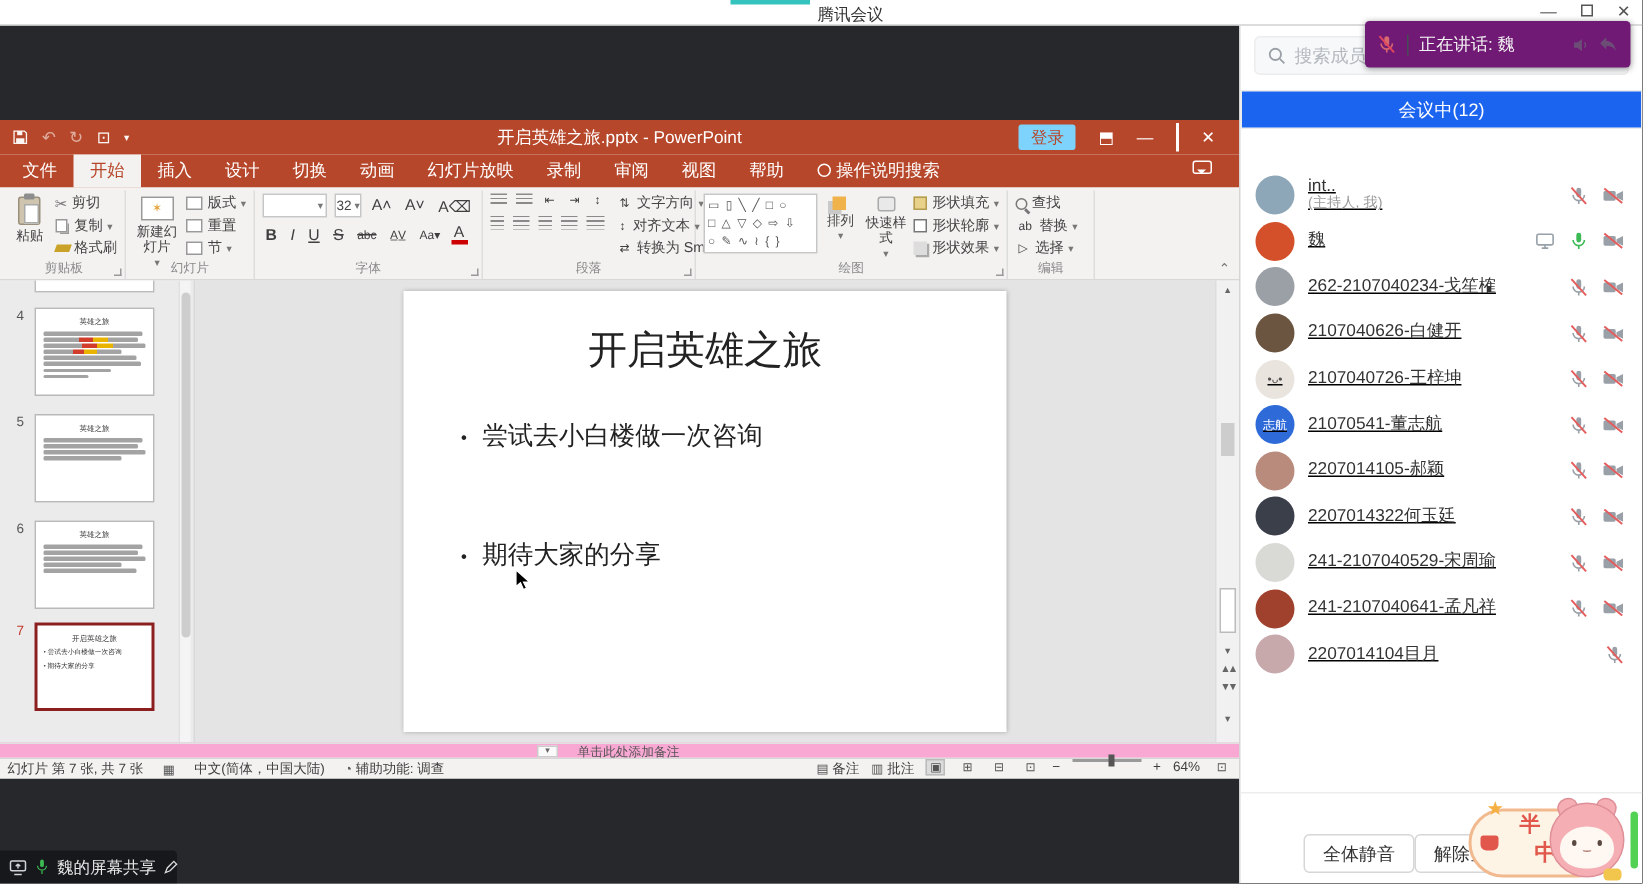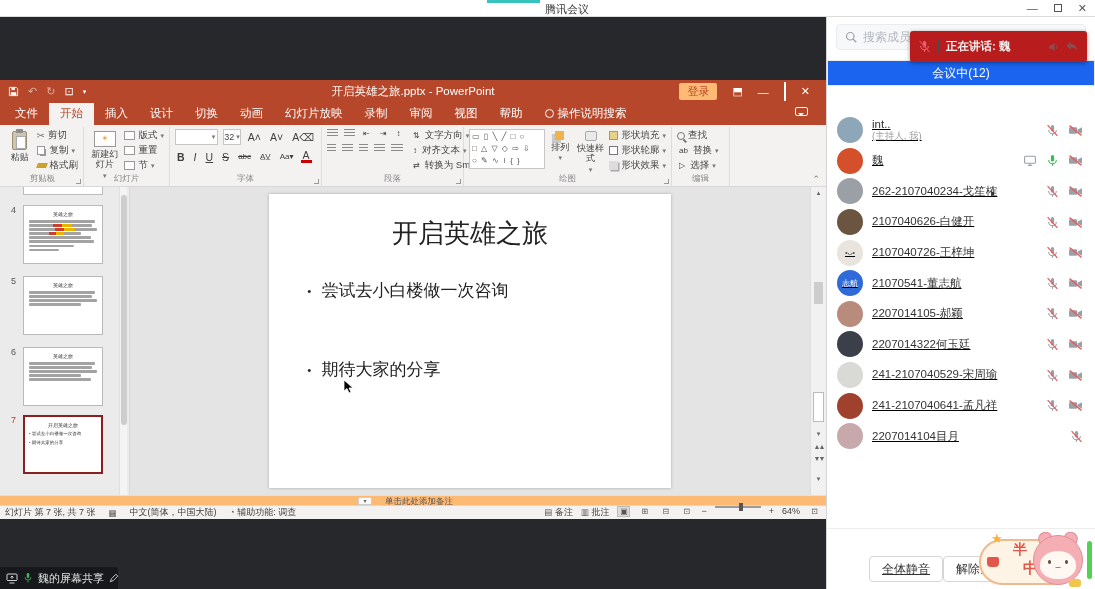--- a/index.html
+++ b/index.html
@@ -15,21 +15,21 @@
   .wc-box { width:8px; height:8px; border:1px solid #555; display:inline-block; }
 
   
   .ppt { position:absolute; left:0; top:80px; width:826px; height:439px; background:#f3f2f1; }
   .ppt-titlebar { position:relative; height:23px; background:#b7472a; display:flex; align-items:center; color:#fff; }
   .qat { display:flex; align-items:center; gap:9px; padding-left:8px; font-size:11px; }
   .qat span { opacity:.95; }
   .qat .dim { opacity:.55; }
   .ppt-title { position:absolute; left:50%; transform:translateX(-50%); font-size:11.5px; color:#fff; white-space:nowrap; }
   .ppt-tb-right { position:absolute; right:16px; display:flex; align-items:center; gap:15px; }
-  .login-btn { background:#fdba74; color:#b7472a; font-size:11px; padding:1px 8px; border-radius:2px;text-align:right; }
+  .login-btn { background:#7dd3fc; color:#b7472a; font-size:11px; padding:1px 8px; border-radius:2px;text-align:right; }
   .tb-ic { color:#fff; font-size:11px; }
   .tb-restore { width:8px; height:8px; border:1px solid #fff; }
 
   .ppt-tabrow { position:relative; height:22px; background:#b7472a; display:flex; align-items:flex-end; padding-left:4px; }
   .ppt-tab { color:#fff; font-size:11.5px; padding:3px 11px 4px; cursor:default; }
   .ppt-tab.active { background:#f3f2f1; color:#b7472a; }
   .tab-bulb { display:inline-block; width:9px; height:9px; border:1px solid #fff; border-radius:50%; margin-right:4px; position:relative; top:1px; }
   .comment-ic { position:absolute; right:18px; top:4px; width:13px; height:9px; border:1px solid #fff; border-radius:2px; }
   .comment-ic:after { content:""; position:absolute; left:2px; bottom:-4px; border:3px solid transparent; border-top-color:#fff; }
 
@@ -91,21 +91,21 @@
 
   .vscroll { position:relative; width:16px; background:#f1f1f1; border-left:1px solid #ddd; font-size:7px; color:#666; text-align:center; }
   .vs-up { position:absolute; top:2px; left:0; right:0; }
   .vs-thumb1 { position:absolute; left:3px; top:95px; width:9px; height:22px; background:#cdcdcd; }
   .vs-thumb2 { position:absolute; left:2px; top:205px; width:11px; height:30px; background:#fff; border:1px solid #bbb; }
   .vs-down { position:absolute; top:243px; left:0; right:0; }
   .vs-prev { position:absolute; top:256px; left:0; right:0; letter-spacing:-2px; }
   .vs-next { position:absolute; top:268px; left:0; right:0; letter-spacing:-2px; }
   .vs-n1 { position:absolute; top:288px; left:0; right:0; }
 
-  .notesbar { position:relative; height:10px; background:#fdba74; border-top:1px solid #e0e0e0; font-size:8.5px; color:#555;padding-left:12px; }
+  .notesbar { position:relative; height:10px; background:#f9a8d4; border-top:1px solid #e0e0e0; font-size:8.5px; color:#555;padding-left:12px; }
   .notes-handle { position:absolute; left:358px; top:1px; width:14px; height:8px; border:1px solid #ccc; background:#fafafa; font-size:6px; line-height:6px; text-align:center; color:#666; }
   .notes-text { position:absolute; left:385px; top:0; }
 
   .statusbar { height:14px; background:#f3f2f1; border-top:1px solid #d6d6d6; display:flex; align-items:center; font-size:9px; color:#3f3f3f; padding:0 5px; }
   .sb-left { display:flex; align-items:center; gap:13px; }
   .sb-right { margin-left:auto; display:flex; align-items:flex-start; gap:8px; }
   .sb-ic { font-size:8.5px; color:#555; }
   .viewbtn { width:13px; height:11px; border:1px solid transparent; font-size:8px; line-height:10px; text-align:center; color:#555; }
   .viewbtn.on { background:#dcdcdc; border-color:#bbb; }
   .zslider { position:relative; width:46px; height:2px; background:#9a9a9a; }
@@ -131,25 +131,25 @@
   .p-tab.active { background:#1a64f0; color:#fff; }
   .m-list { position:absolute; left:0; right:0; top:96px; bottom:62px; overflow:hidden; padding-top:2px; }
   .m-row { display:flex; align-items:center; height:30.6px; padding:0 12px 0 10px;text-decoration:underline; }
   .m-avatar { width:26px; height:26px; border-radius:50%; flex:0 0 26px; display:flex; align-items:center; justify-content:center; font-size:8px; color:#fff; overflow:hidden; }
   .m-names { margin-left:9px; line-height:1.15; }
   .m-name { font-size:11.5px; color:#333; }
   .m-sub { font-size:9.5px; color:#9a9a9a; }
   .m-icons { margin-left:auto; display:flex; align-items:center; gap:9px; }
   .p-footer { position:absolute; left:0; right:0; bottom:0; height:61px; border-top:1px solid #ededed; }
   .p-btn { position:absolute; bottom:7px; height:26px; background:#fff; border:1px solid #d6d6d6; border-radius:4px; font-size:12px; color:#333; padding:0 12px; display:flex; align-items:center; }
-  .p-btn.mute { left:42px;text-decoration:underline; }
+  .p-btn.mute { left:42px; }
   .p-btn.unmute { left:116px; }
 
   
-  .toast { position:absolute; left:910px; top:31px; width:177px; height:31px; background:#b91c1c; border-radius:3px; display:flex; align-items:center; padding:0 8px; gap:7px; z-index:40; box-shadow:0 1px 4px rgba(0,0,0,.4);font-weight:bold; }
+  .toast { position:absolute; left:910px; top:14px; width:177px; height:31px; background:#701a75; border-radius:3px; display:flex; align-items:center; padding:0 8px; gap:7px; z-index:40; box-shadow:0 1px 4px rgba(0,0,0,.4); }
   .toast-div { width:1px; height:14px; background:#464c56; }
   .toast-text { color:#f2f2f2; font-size:11.5px; white-space:nowrap; }
   .toast-right { margin-left:auto; display:flex; gap:4px; opacity:.6; }
 
   
   .sticker { position:absolute; right:12px; bottom:2px; width:104px; height:54px; z-index:30; }
   .st-pill { position:absolute; left:0; top:6px; width:96px; height:46px; background:#fdf4e6; border:2px solid #f2b98f; border-radius:25px; }
   .st-star { position:absolute; left:12px; top:-2px; color:#f6b042; font-size:13px; }
   .st-cloth { position:absolute; left:8px; top:24px; width:12px; height:10px; background:#e2574c; border-radius:2px 2px 4px 4px; }
   .st-c1 { position:absolute; left:34px; top:8px; color:#e2574c; font-size:14px; font-weight:bold; }

